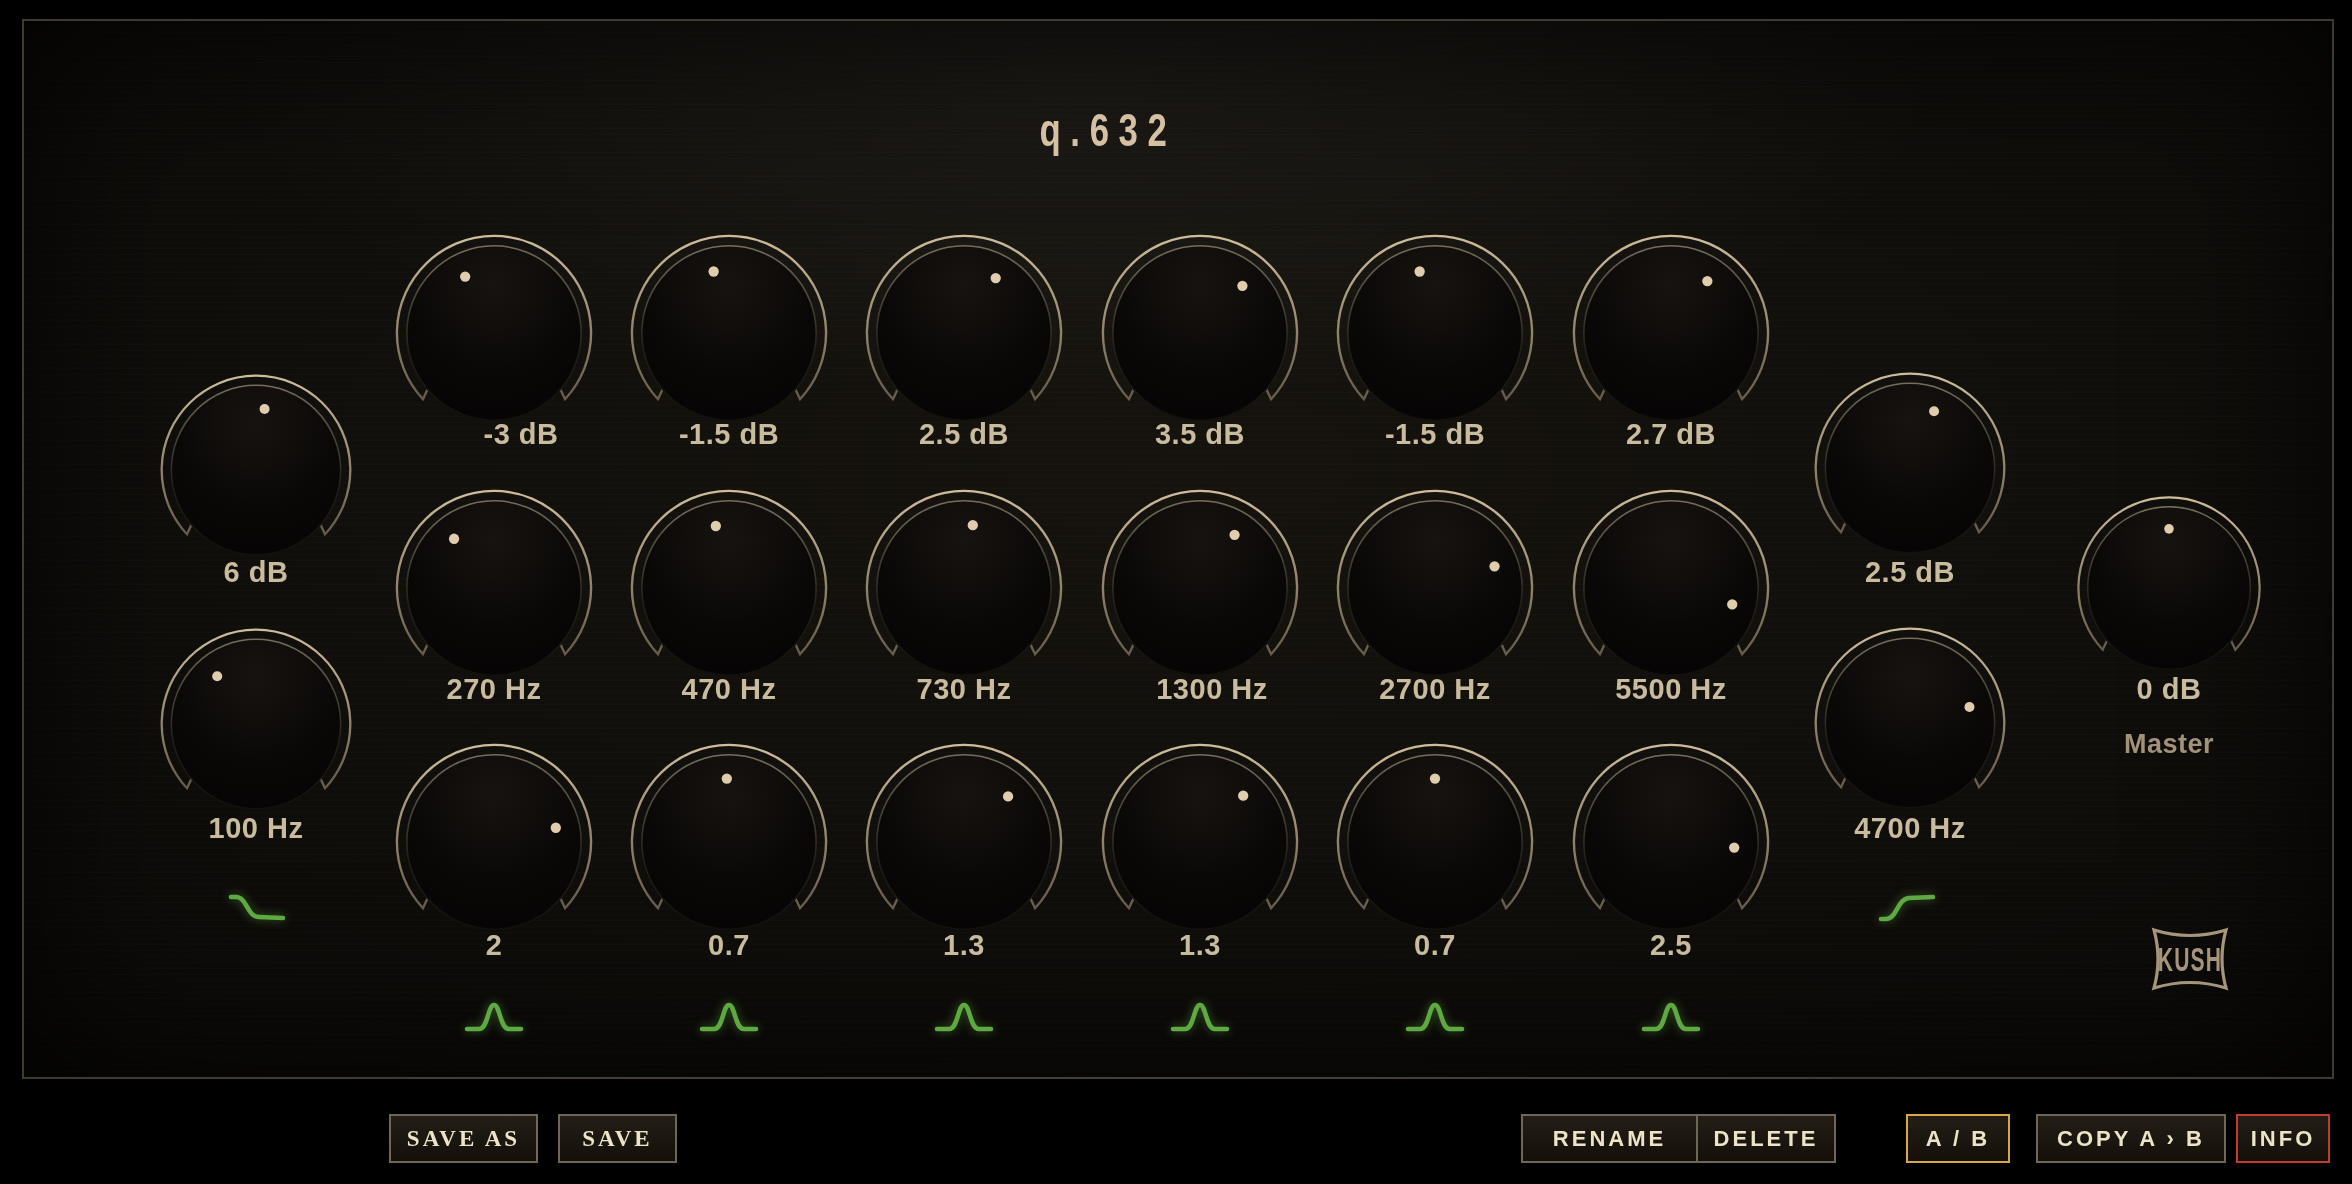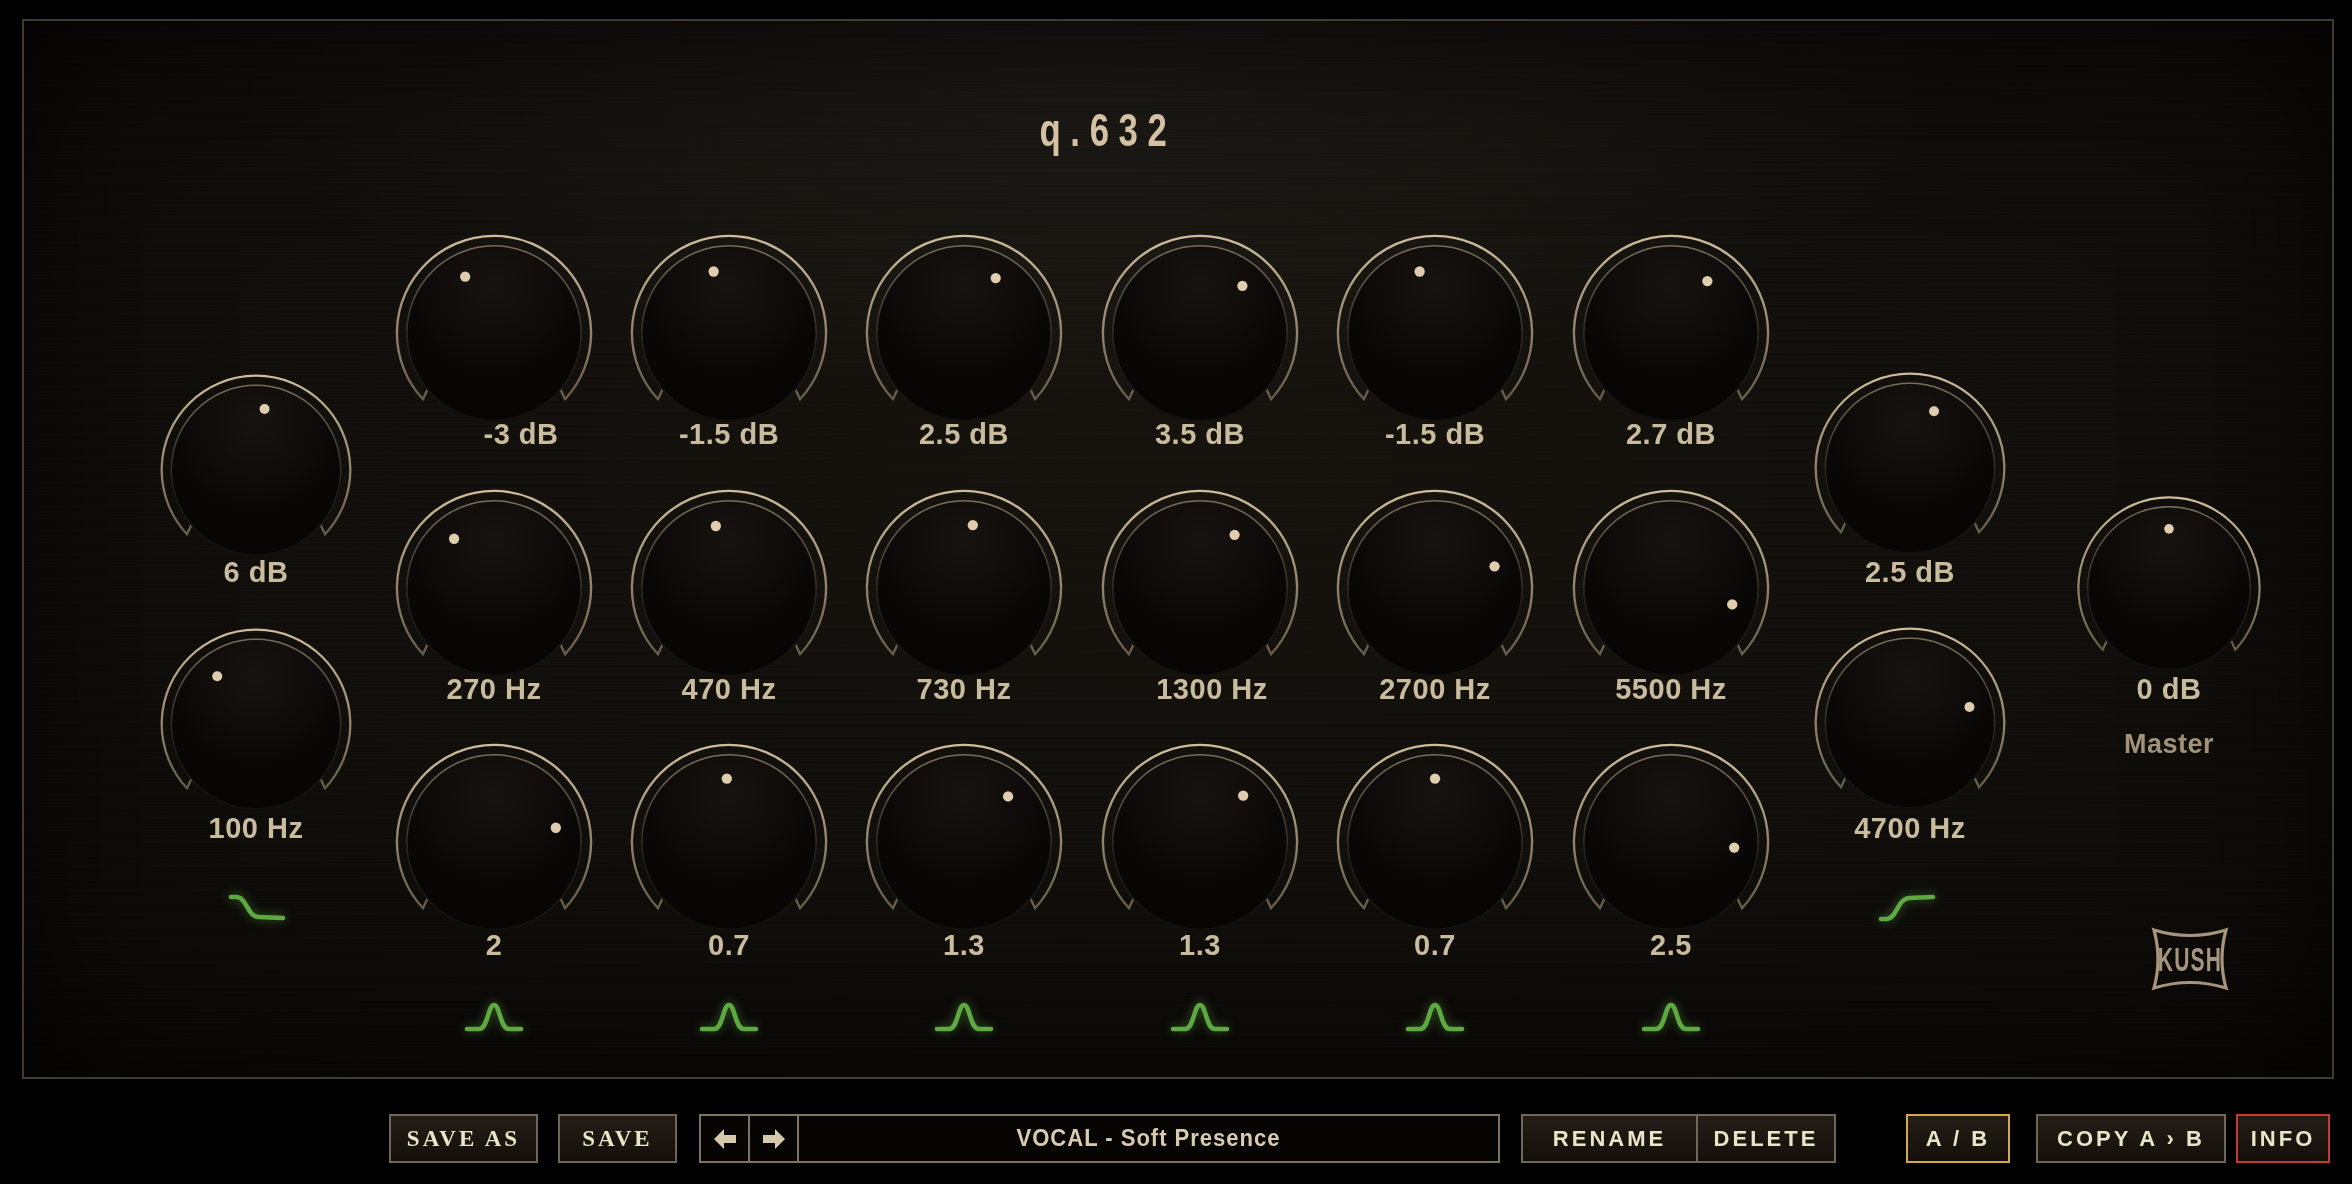--- a/index.html
+++ b/index.html
@@ -279,32 +279,19 @@
 
     <svg id="logo" width="104" height="78" viewBox="0 0 104 78">
       <path d="M16 10 Q52 21 88 10 Q80 39 88 68 Q52 57 16 68 Q24 39 16 10 Z" fill="none" stroke="#a6957c" stroke-width="3.2"></path>
       <text x="52" y="51" text-anchor="middle" fill="#a6957c" font-family="Liberation Sans, sans-serif" font-size="34" font-weight="bold" transform="translate(52 0) scale(0.62 1) translate(-52 0)" letter-spacing="2">KUSH</text>
     </svg>
   </div>
 
   <div class="btn serif" style="left:389px;width:149px;">SAVE AS</div>
   <div class="btn serif" style="left:558px;width:119px;">SAVE</div>
 
-  <div id="presetbox">
-    <div class="arrowcell">
-      <svg width="26" height="24" viewBox="0 0 26 24">
-        <path d="M12 2 L2 12 L12 22 L12 16 L24 16 L24 8 L12 8 Z" fill="#d6c9ac"></path>
-      </svg>
-    </div>
-    <div class="arrowcell">
-      <svg width="26" height="24" viewBox="0 0 26 24">
-        <path d="M14 2 L24 12 L14 22 L14 16 L2 16 L2 8 L14 8 Z" fill="#d6c9ac"></path>
-      </svg>
-    </div>
-    <div id="presetname">VOCAL - Soft Presence</div>
-  </div>
 
   <div class="btn" style="left:1521px;width:177px;">RENAME</div>
   <div class="btn" style="left:1696px;width:140px;">DELETE</div>
   <div class="btn gold" style="left:1906px;width:104px;">A / B</div>
   <div class="btn" style="left:2036px;width:190px;">COPY A › B</div>
   <div class="btn red" style="left:2236px;width:94px;">INFO</div>
 </div>
 
 </body></html>

